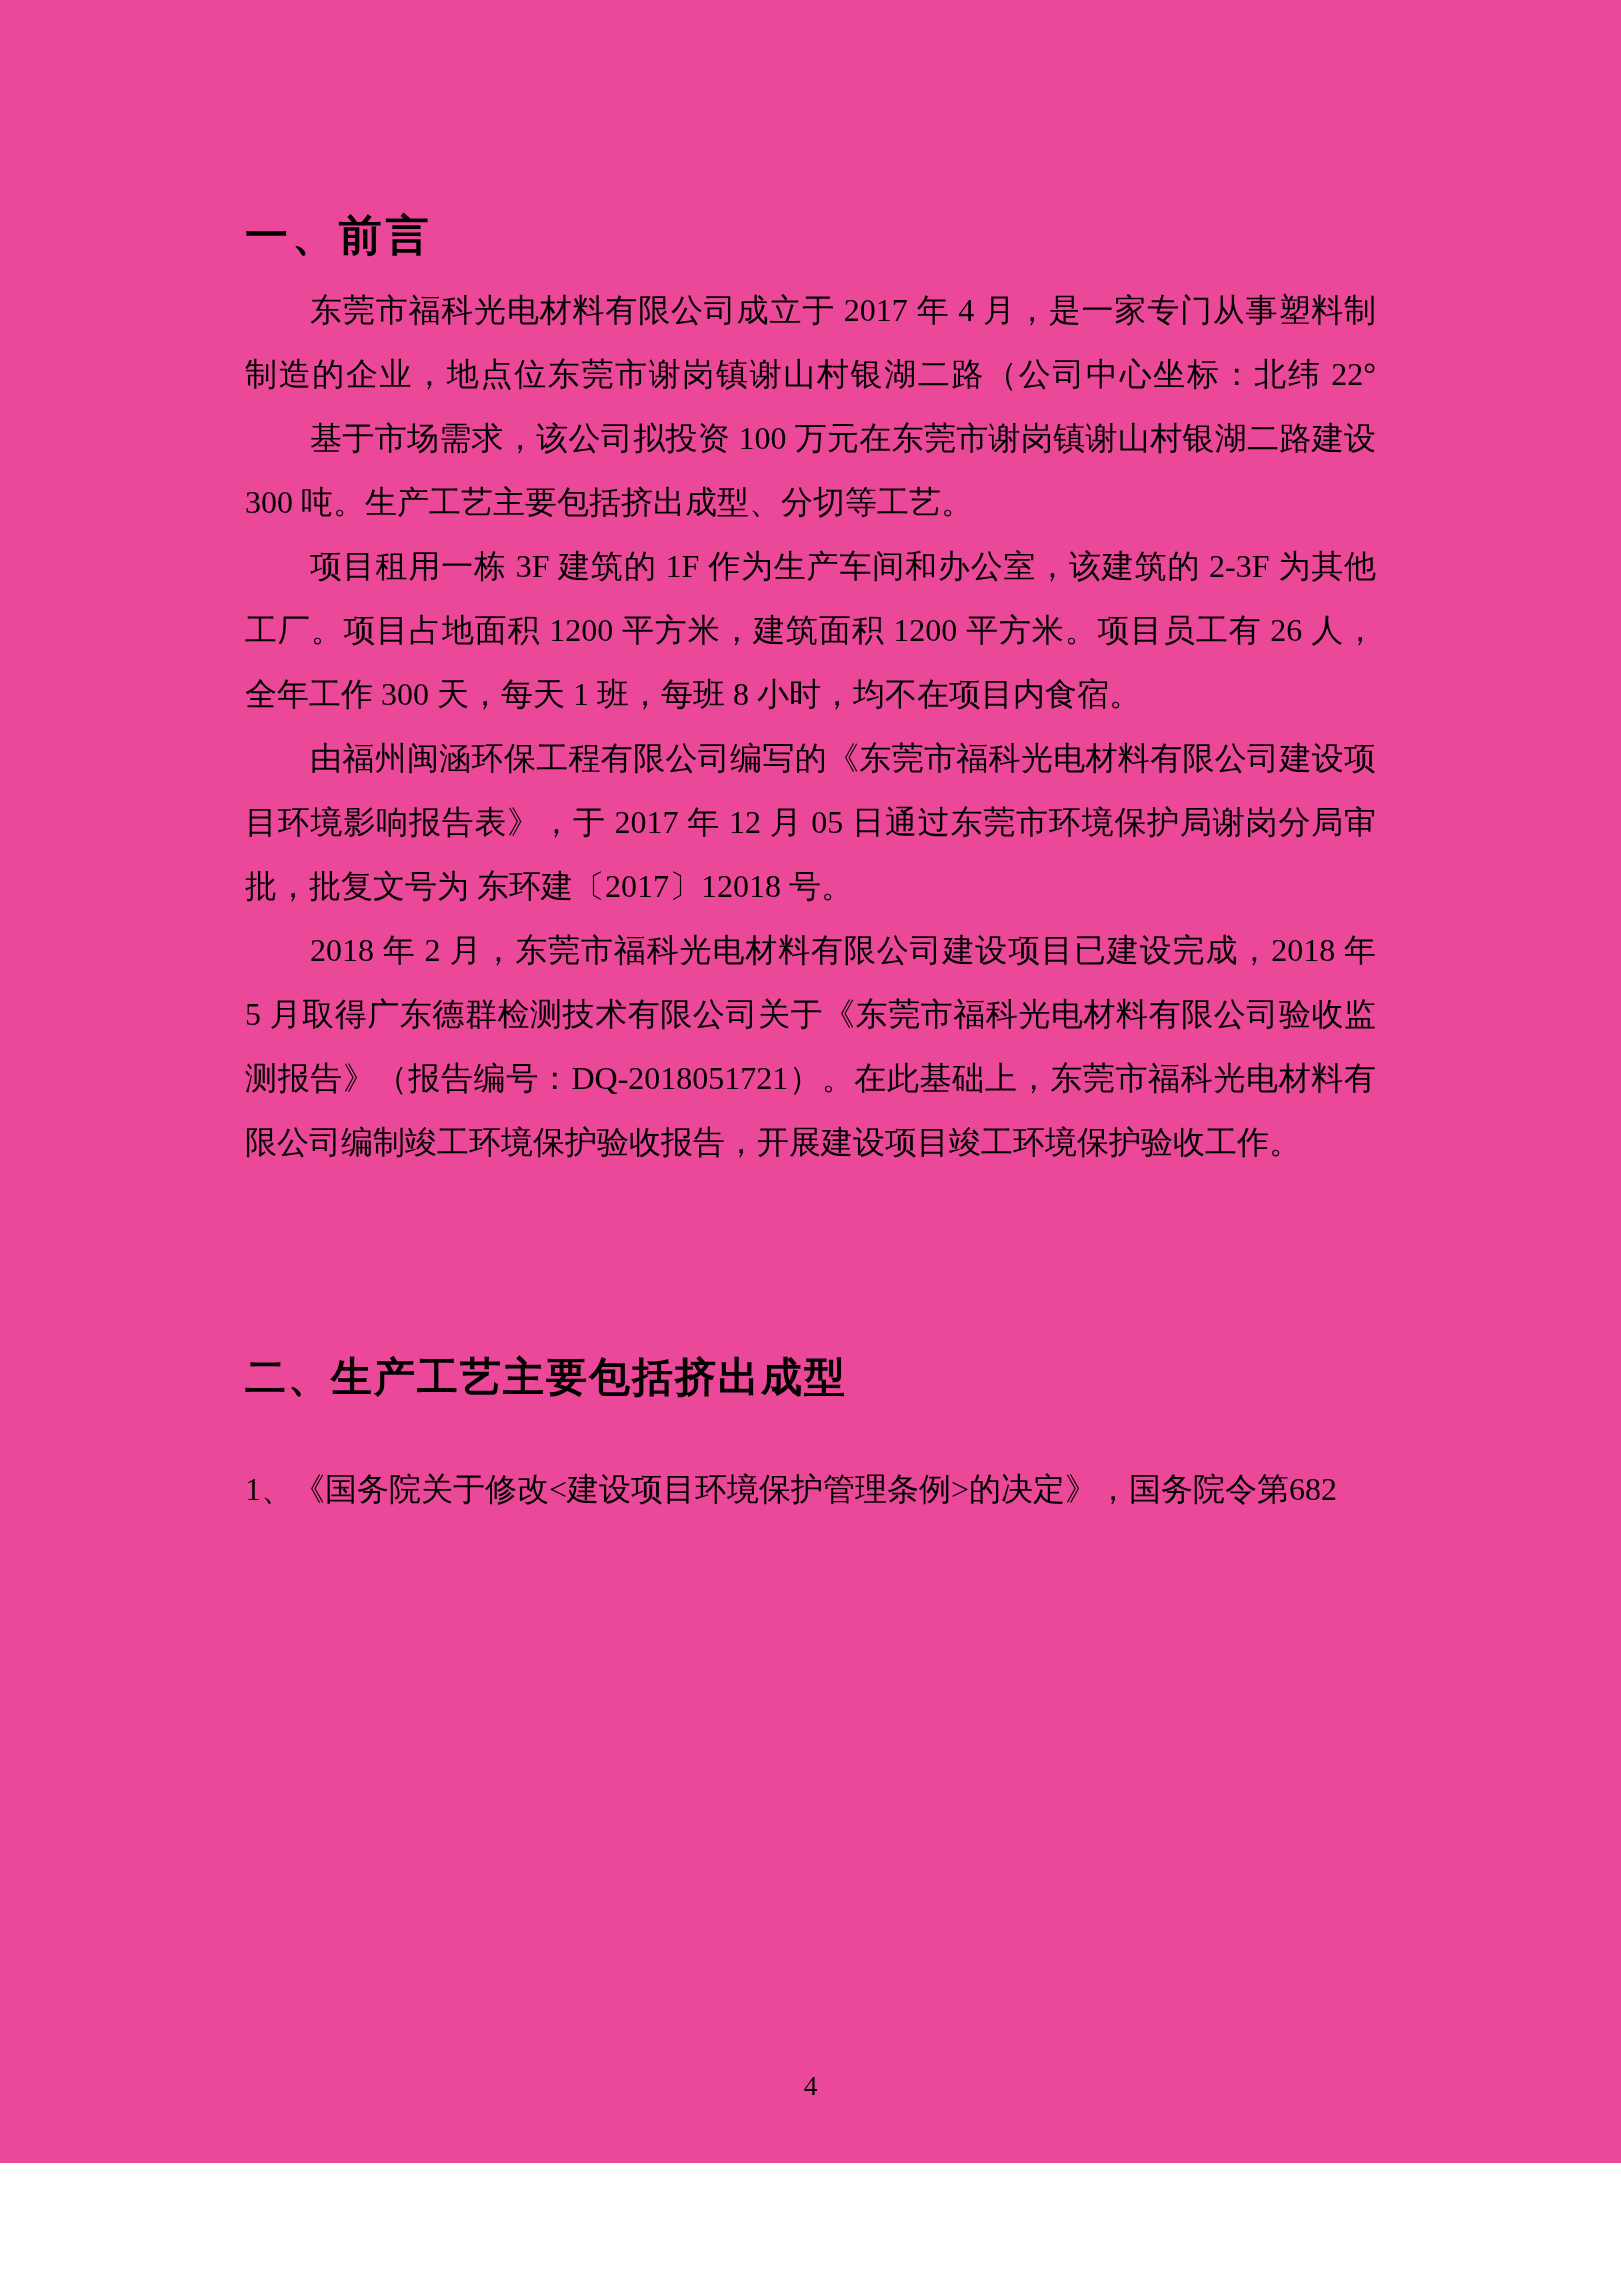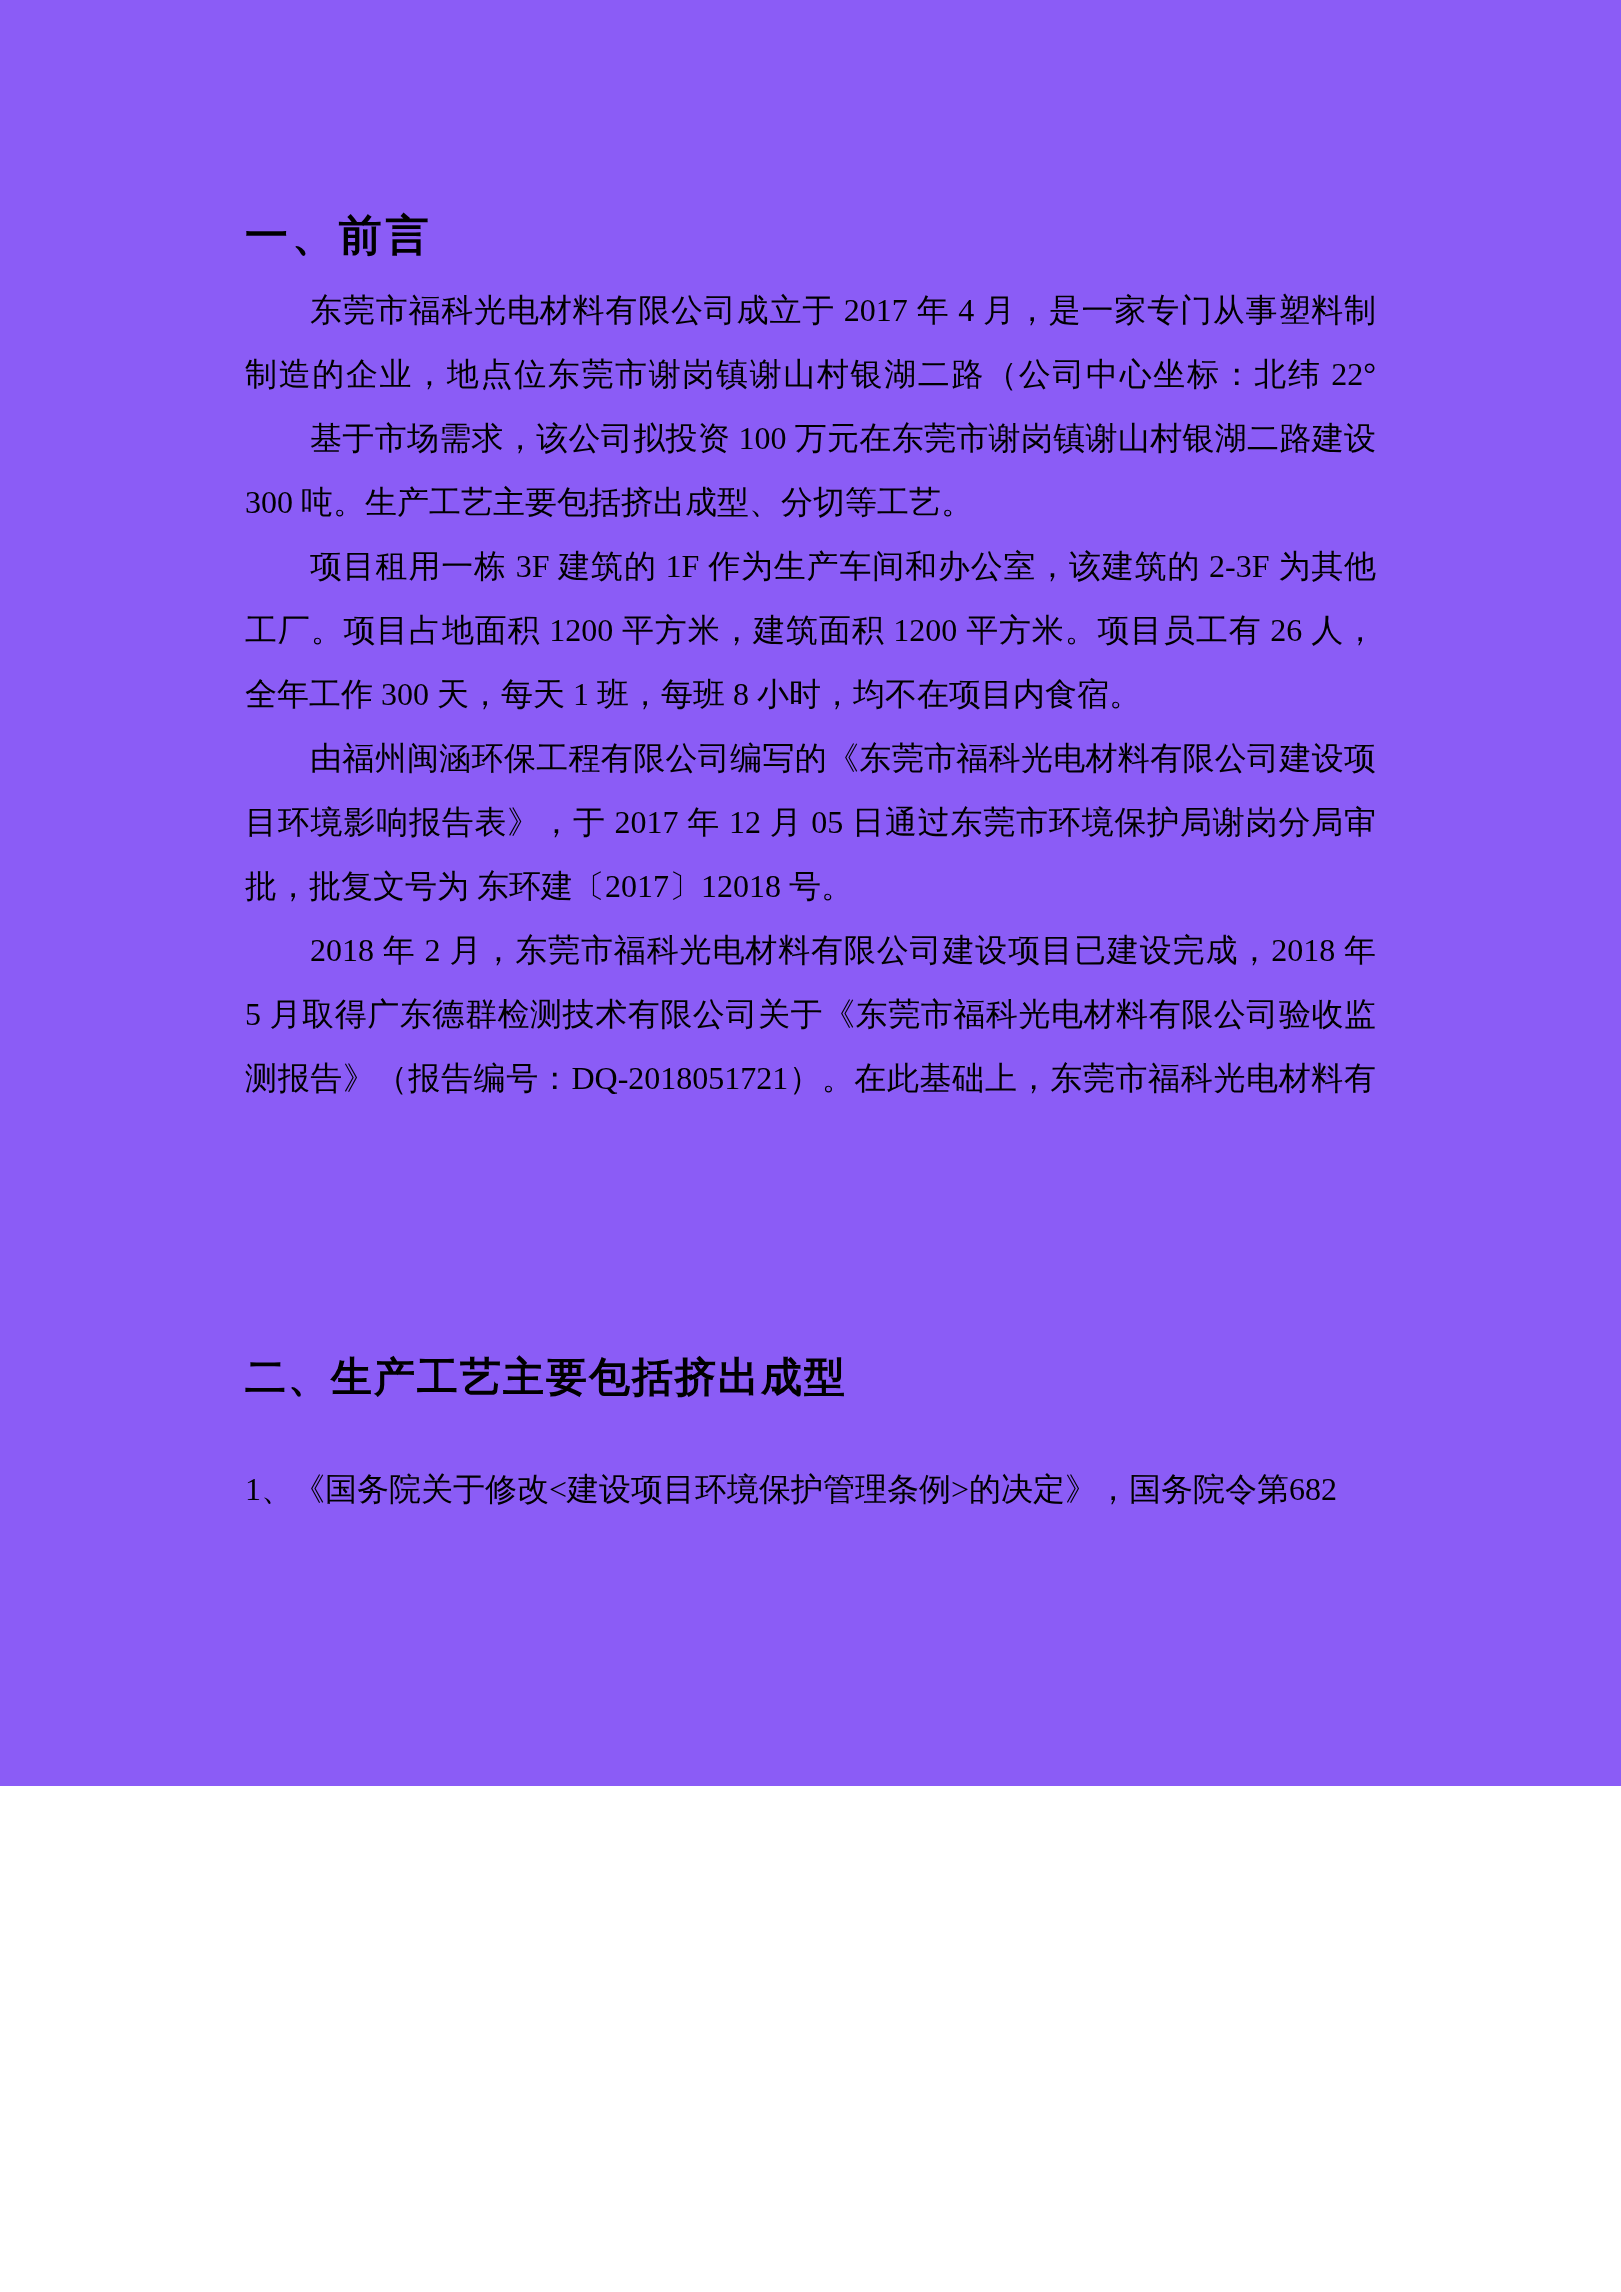--- a/index.html
+++ b/index.html
@@ -3,22 +3,22 @@
 <meta charset="utf-8">
 <style>
   html, body {
     margin: 0;
     padding: 0;
     background: #ffffff;
   }
   .page {
     position: relative;
     width: 1621px;
-    height: 1786px;
-    background: #8b5cf6;
+    height: 2163px;
+    background: #ec4899;
     color: #000000;
     font-family: "Liberation Serif", "DejaVu Serif", serif;
     overflow: hidden;
   }
   .heading {
     position: absolute;
     left: 245px;
     margin: 0;
     font-family: "Liberation Sans", "DejaVu Sans", sans-serif;
     font-weight: bold;
@@ -96,20 +96,21 @@
       </div>
       <div class="paragraph">
         <div class="line first">由福州闽涵环保工程有限公司编写的《东莞市福科光电材料有限公司建设项</div>
         <div class="line">目环境影响报告表》，于 2017 年 12 月 05 日通过东莞市环境保护局谢岗分局审</div>
         <div class="line last">批，批复文号为 东环建〔2017〕12018 号。</div>
       </div>
       <div class="paragraph">
         <div class="line first">2018 年 2 月，东莞市福科光电材料有限公司建设项目已建设完成，2018 年</div>
         <div class="line">5 月取得广东德群检测技术有限公司关于《东莞市福科光电材料有限公司验收监</div>
         <div class="line">测报告》（报告编号：DQ-2018051721）。在此基础上，东莞市福科光电材料有</div>
+        <div class="line last">限公司编制竣工环境保护验收报告，开展建设项目竣工环境保护验收工作。</div>
       </div>
     </div>
 
   <h2 class="heading h2">二、生产工艺主要包括挤出成型</h2>
 
   <div class="body-text sec2">
       <div class="paragraph">
         <div class="line last">1、《国务院关于修改&lt;建设项目环境保护管理条例&gt;的决定》，国务院令第682 号；</div>
       </div>
     </div>

